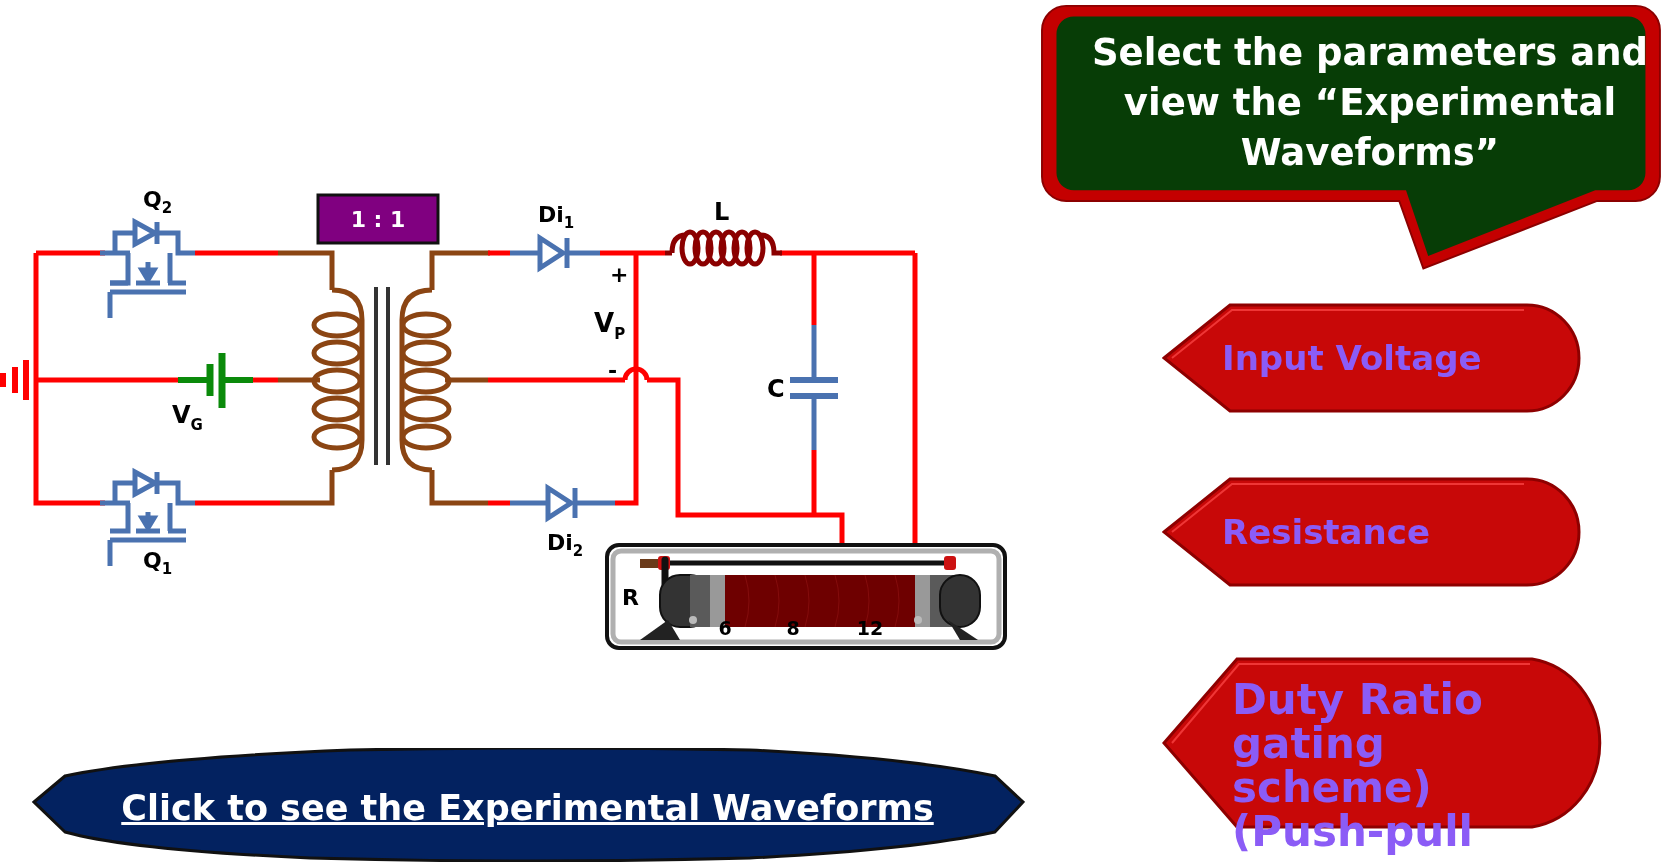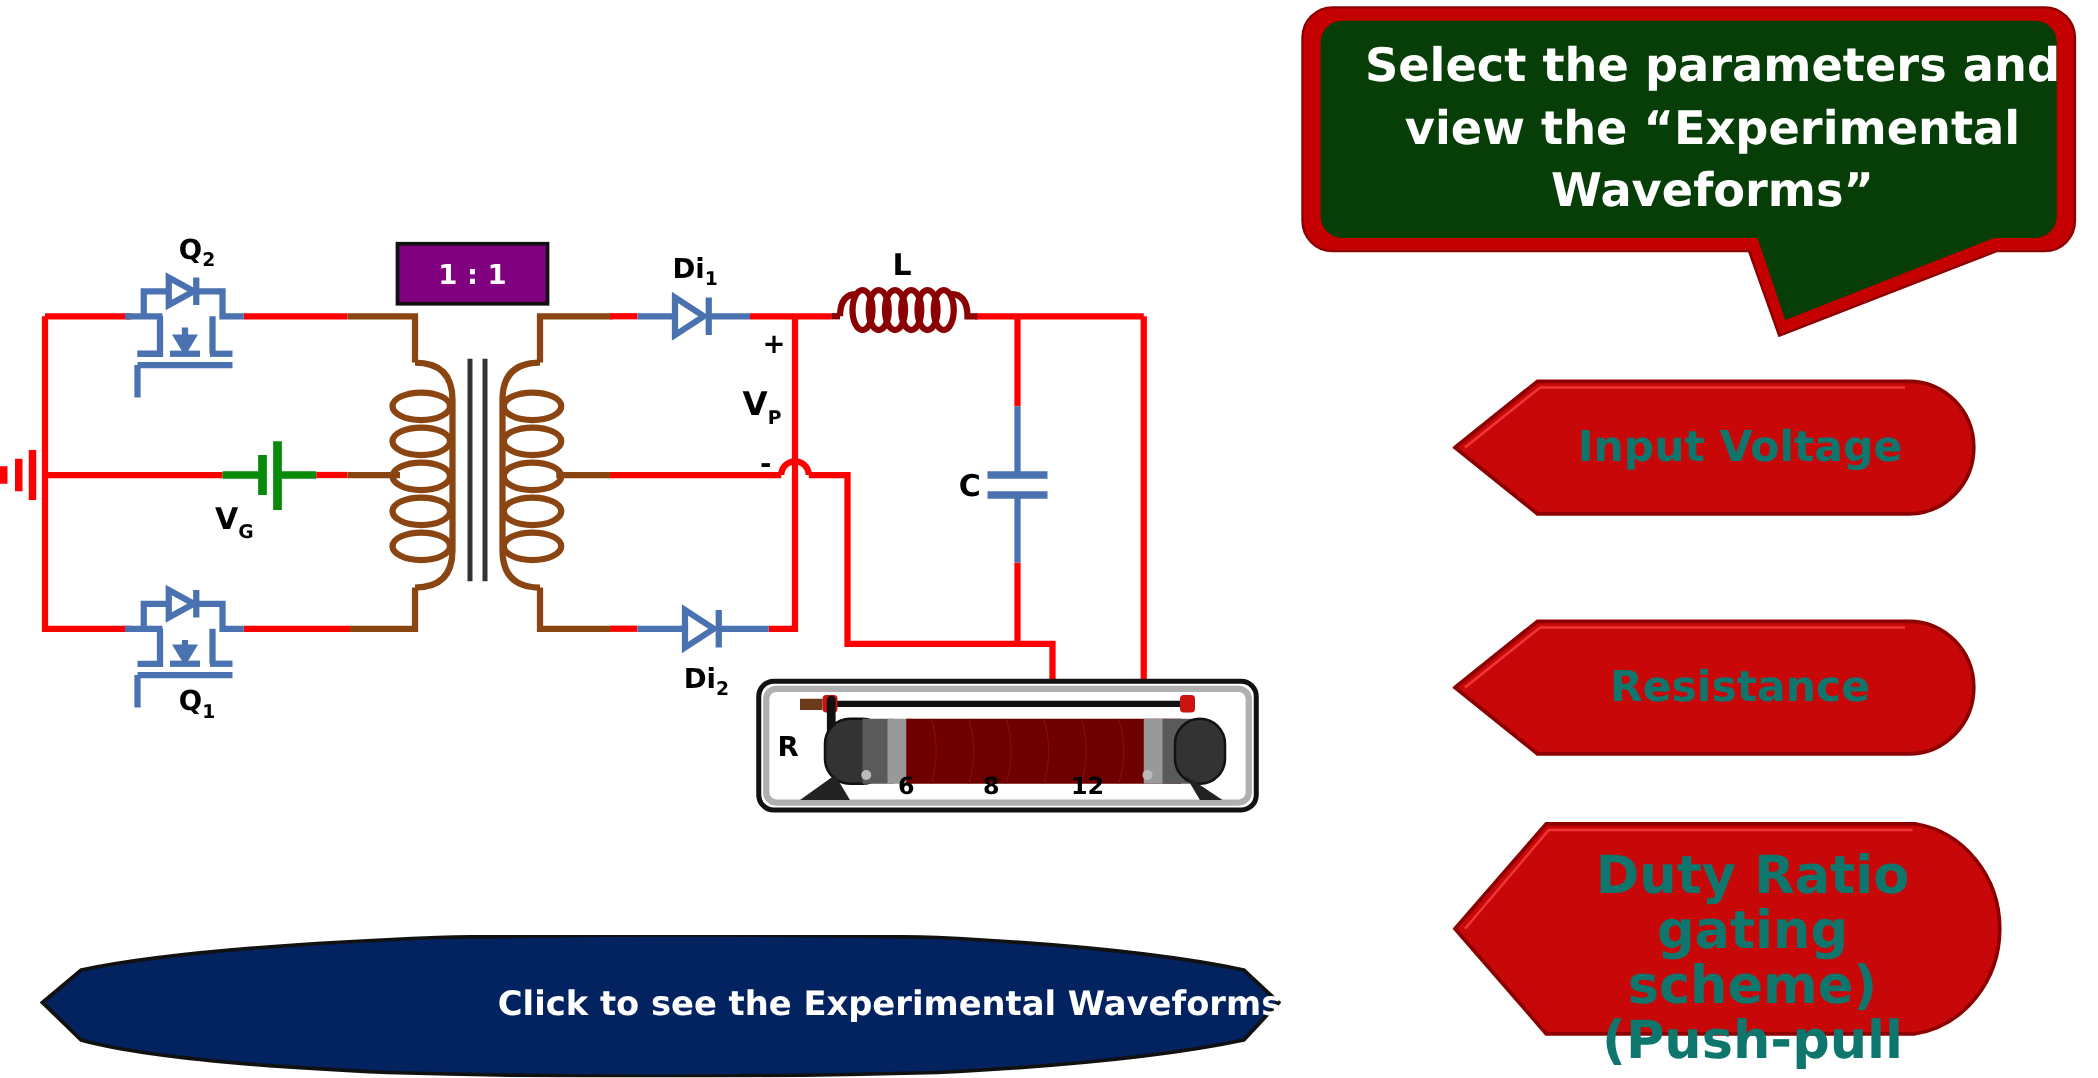--- a/index.html
+++ b/index.html
@@ -9,27 +9,27 @@
   .lbl { font-family:"DejaVu Sans", sans-serif; font-weight:bold; fill:#000; }
   .sub { font-size:15px; }
 
   .callout { position:absolute; left:1033px; top:5px; width:640px; height:280px; }
   .callout-text { position:absolute; left:1060px; top:28px; width:620px; text-align:center;
     color:#ffffff; font-weight:bold; font-size:37px; line-height:50px;
     font-family:"DejaVu Sans", sans-serif; }
 
   .param-btn { position:absolute; cursor:pointer; }
   .param-btn svg { position:absolute; left:0; top:0; }
-  .param-label { position:absolute; color:#0f766e; font-weight:bold;
-    font-family:"DejaVu Sans", sans-serif; text-align:center; }
+  .param-label { position:absolute; color:#8b5cf6; font-weight:bold;
+    font-family:"DejaVu Sans", sans-serif; }
 
   .wave-btn { position:absolute; left:30px; top:748px; width:995px; height:120px; cursor:pointer; }
   .wave-btn svg { position:absolute; left:0; top:0; }
-  .wave-label { position:absolute; left:0; width:995px; top:40px; text-align:right;
-    color:#fff; font-weight:bold; font-size:27px; font-family:"DejaVu Sans", sans-serif; }
+  .wave-label { position:absolute; left:0; width:995px; top:40px; text-align:center;
+    color:#fff; font-weight:bold; font-size:35px; font-family:"DejaVu Sans", sans-serif;text-decoration:underline; }
 </style>
 </head>
 <body>
 
 <svg id="circuit" viewBox="0 0 1678 862" xmlns="http://www.w3.org/2000/svg">
 
   <g stroke="#ff0000" stroke-width="5" fill="none">
     <polyline points="36,253 36,503 105,503"></polyline>
     <line x1="36" y1="253" x2="105" y2="253"></line>
     <line x1="195" y1="253" x2="278" y2="253"></line>
@@ -215,21 +215,21 @@
 </div>
 
 <div class="param-btn" style="left:1162px;top:302px;width:420px;height:112px;">
   <svg width="420" height="112" viewBox="0 0 420 112">
     <path d="M2,56 L68,3 H365 a52,53 0 0 1 0,106 H68 Z" fill="#c80808" stroke="#8e0000" stroke-width="3"></path>
     <path d="M10,56 L70,8 H362" fill="none" stroke="#ff4a4a" stroke-width="2" opacity="0.7"></path>
   </svg>
   <div class="param-label" style="left:60px;width:340px;top:36px;font-size:34px;">Input Voltage</div>
 </div>
 
-<div class="param-btn" style="left:1162px;top:494px;width:420px;height:112px;">
+<div class="param-btn" style="left:1162px;top:476px;width:420px;height:112px;">
   <svg width="420" height="112" viewBox="0 0 420 112">
     <path d="M2,56 L68,3 H365 a52,53 0 0 1 0,106 H68 Z" fill="#c80808" stroke="#8e0000" stroke-width="3"></path>
     <path d="M10,56 L70,8 H362" fill="none" stroke="#ff4a4a" stroke-width="2" opacity="0.7"></path>
   </svg>
   <div class="param-label" style="left:60px;width:340px;top:36px;font-size:34px;">Resistance</div>
 </div>
 
 <div class="param-btn" style="left:1162px;top:656px;width:450px;height:175px;">
   <svg width="450" height="175" viewBox="0 0 450 175">
     <path d="M2,87 L75,3 H370 a80,85 0 0 1 0,168 H75 Z" fill="#c80808" stroke="#8e0000" stroke-width="3"></path>

